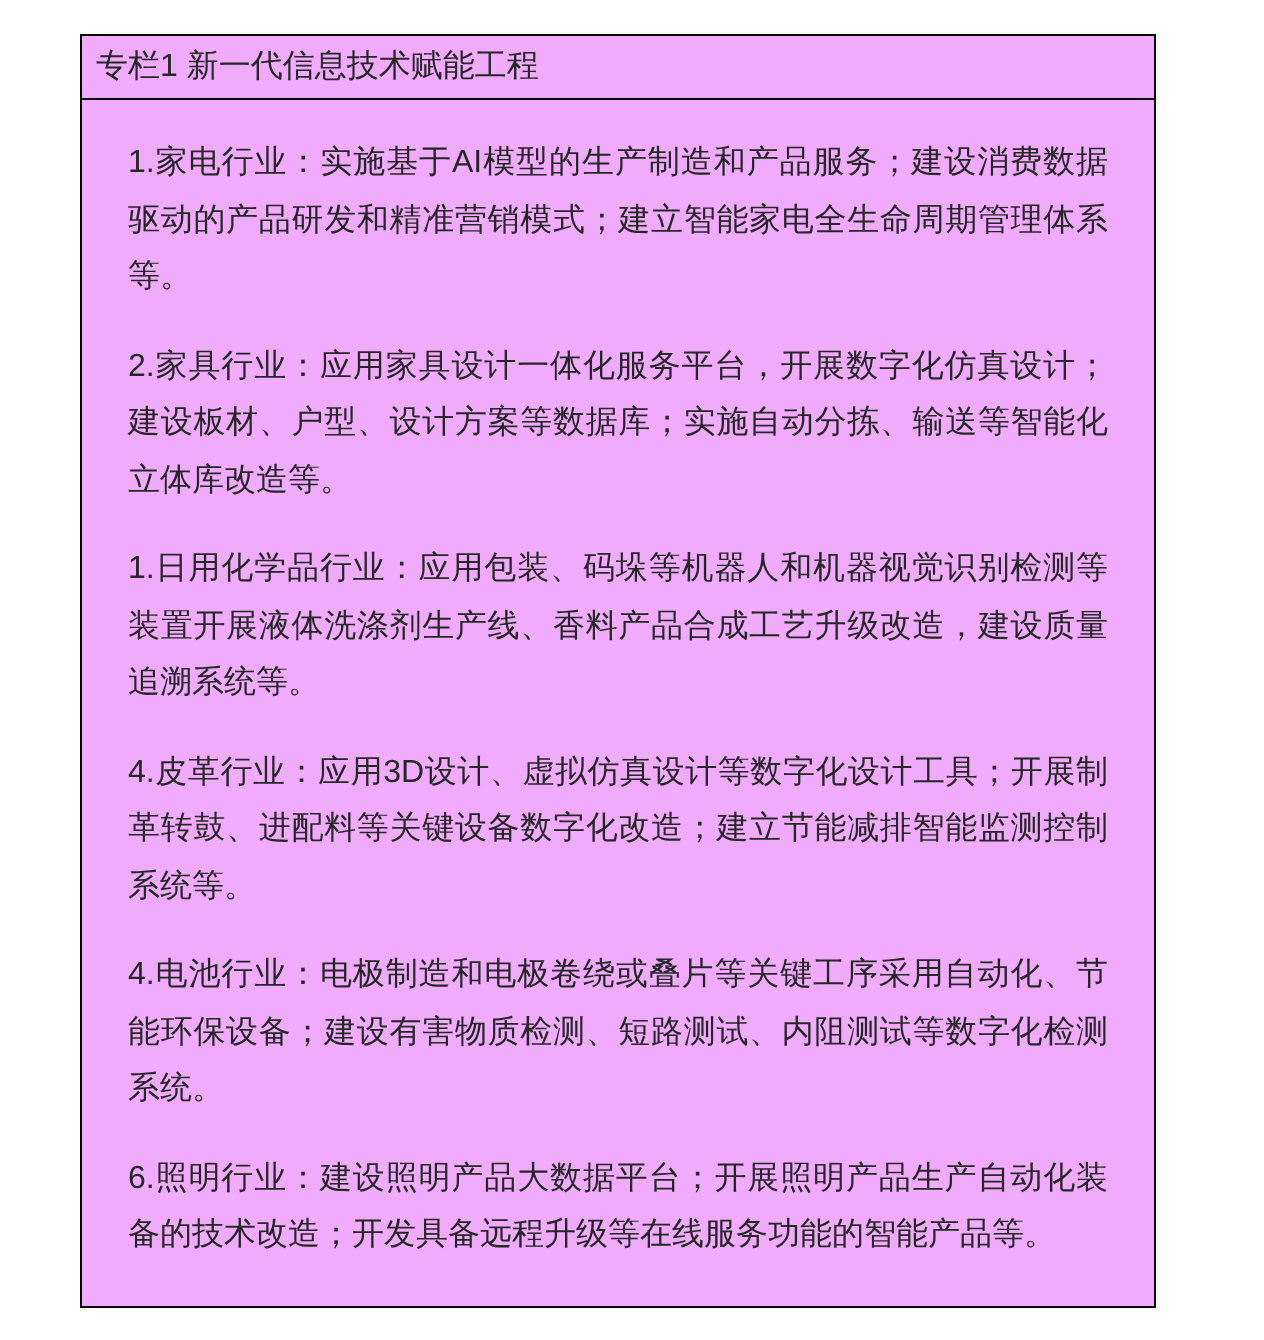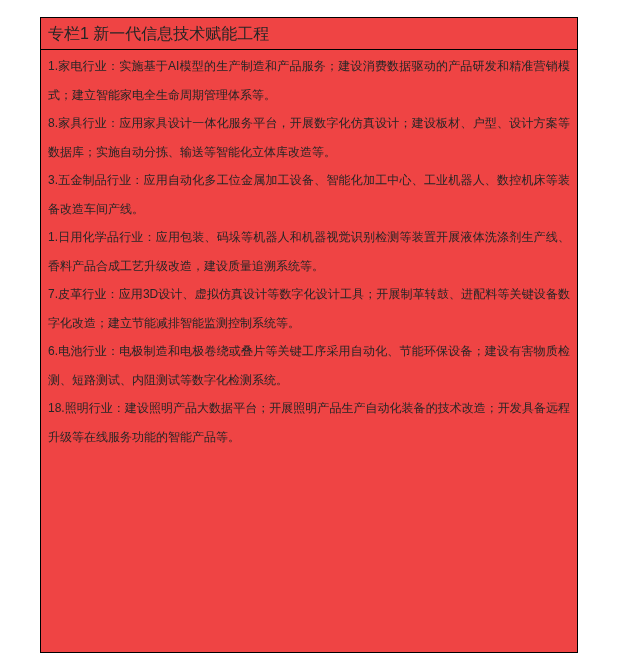--- a/index.html
+++ b/index.html
@@ -19,50 +19,49 @@
     overflow: hidden;
   }
   .panel {
     position: absolute;
     left: 40px;
     top: 17px;
     width: 538px;
     min-height: 636px;
     box-sizing: border-box;
     border: 1px solid #000000;
-    background: #ef4444;
+    background: #f0abfc;
   }
   .panel-header {
     padding: 4px 7px 3px 7px;
     border-bottom: 1px solid #000000;
     font-size: 16px;
     line-height: 24px;
     white-space: nowrap;
     overflow: hidden;
   }
   .panel-body {
     padding: 2px 7px 4px 7px;
   }
   .panel-body p.item {
-    margin: 0;
-    font-size: 12px;
+    margin: 16px;
+    font-size: 16px;
     line-height: 28.5px;
     text-align: justify;
     word-break: break-all;
   }
 </style>
 </head>
 <body>
 
 <div class="page">
   <div class="panel">
     <div class="panel-header">专栏1 新一代信息技术赋能工程</div>
     <div class="panel-body">
       <p class="item">1.家电行业：实施基于AI模型的生产制造和产品服务；建设消费数据驱动的产品研发和精准营销模式；建立智能家电全生命周期管理体系等。</p>
-      <p class="item">8.家具行业：应用家具设计一体化服务平台，开展数字化仿真设计；建设板材、户型、设计方案等数据库；实施自动分拣、输送等智能化立体库改造等。</p>
-      <p class="item">3.五金制品行业：应用自动化多工位金属加工设备、智能化加工中心、工业机器人、数控机床等装备改造车间产线。</p>
+      <p class="item">2.家具行业：应用家具设计一体化服务平台，开展数字化仿真设计；建设板材、户型、设计方案等数据库；实施自动分拣、输送等智能化立体库改造等。</p>
       <p class="item">1.日用化学品行业：应用包装、码垛等机器人和机器视觉识别检测等装置开展液体洗涤剂生产线、香料产品合成工艺升级改造，建设质量追溯系统等。</p>
-      <p class="item">7.皮革行业：应用3D设计、虚拟仿真设计等数字化设计工具；开展制革转鼓、进配料等关键设备数字化改造；建立节能减排智能监测控制系统等。</p>
-      <p class="item">6.电池行业：电极制造和电极卷绕或叠片等关键工序采用自动化、节能环保设备；建设有害物质检测、短路测试、内阻测试等数字化检测系统。</p>
-      <p class="item">18.照明行业：建设照明产品大数据平台；开展照明产品生产自动化装备的技术改造；开发具备远程升级等在线服务功能的智能产品等。</p>
+      <p class="item">4.皮革行业：应用3D设计、虚拟仿真设计等数字化设计工具；开展制革转鼓、进配料等关键设备数字化改造；建立节能减排智能监测控制系统等。</p>
+      <p class="item">4.电池行业：电极制造和电极卷绕或叠片等关键工序采用自动化、节能环保设备；建设有害物质检测、短路测试、内阻测试等数字化检测系统。</p>
+      <p class="item">6.照明行业：建设照明产品大数据平台；开展照明产品生产自动化装备的技术改造；开发具备远程升级等在线服务功能的智能产品等。</p>
     </div>
   </div>
 </div>
 
 </body></html>

